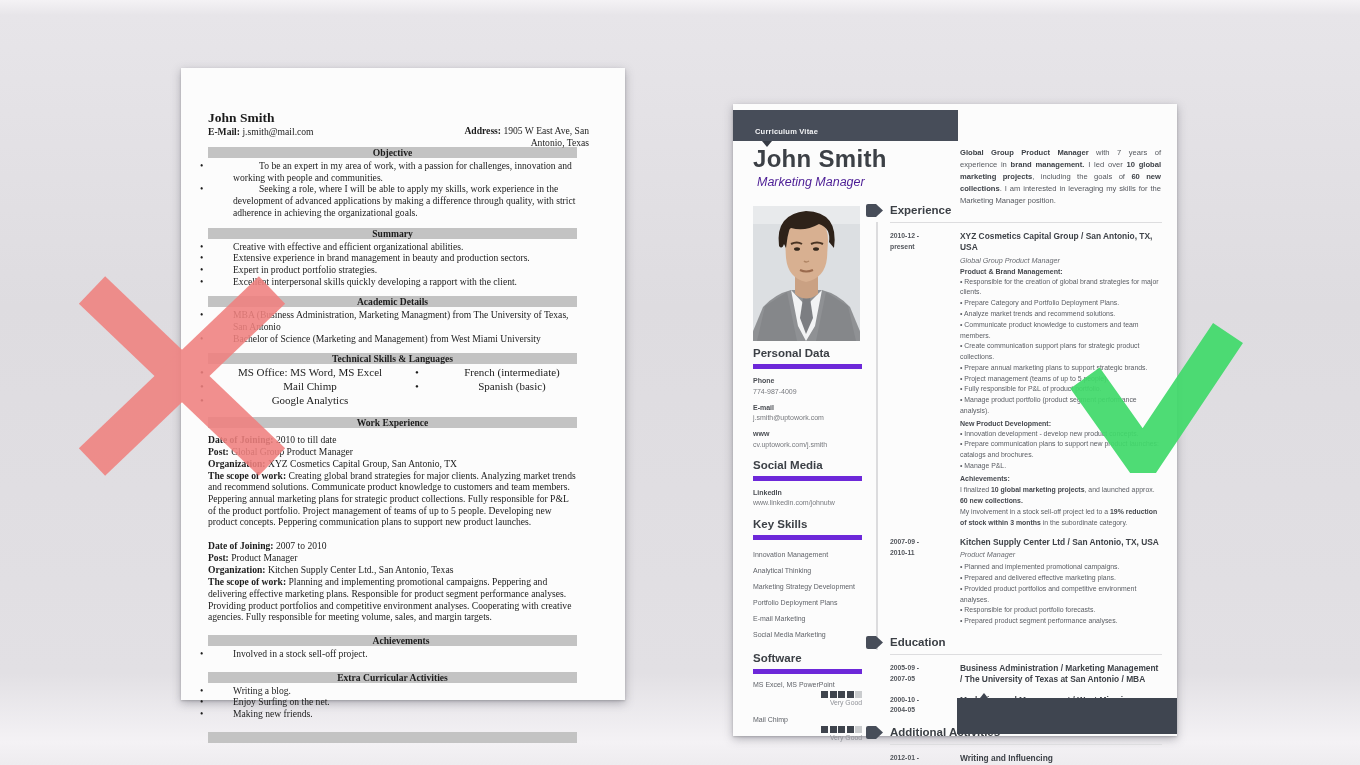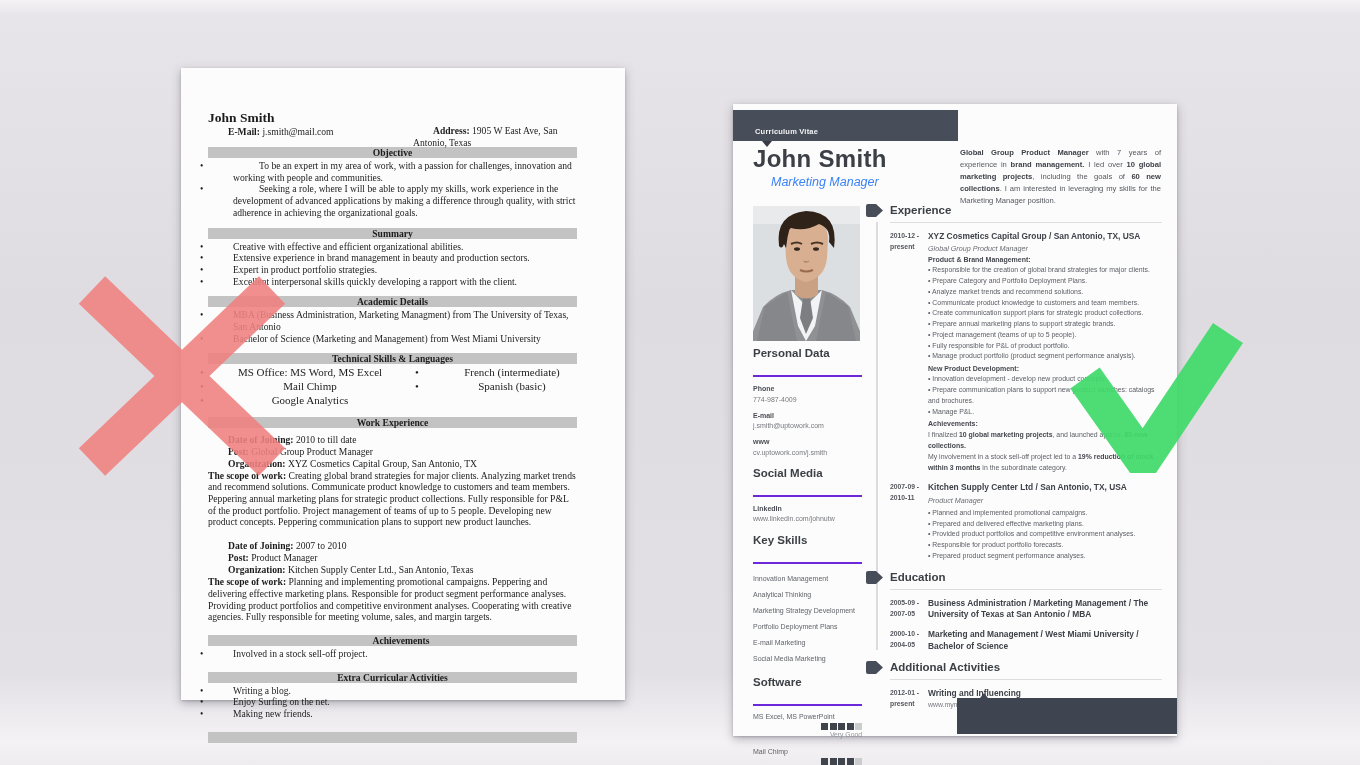--- a/index.html
+++ b/index.html
@@ -12,22 +12,22 @@
   .page { position:absolute; top:68px; width:444px; height:632px; background:#fcfcfc;
     box-shadow:0 3px 9px rgba(70,70,85,.38), 0 1px 2px rgba(0,0,0,.18); }
   .lpage { left:181px; font-family:"Liberation Serif", serif; color:#1c1c1c; }
   .rpage { left:733px; font-family:"Liberation Sans", sans-serif; color:#44474d;margin-top:36px; }
 
   
   .l-inner { padding:42px 48px 0 16px; }
   .l-header { position:relative; padding-left:11px; }
   .l-name { font-size:13.5px; font-weight:bold; }
   .l-line { font-size:9.6px; line-height:1.25; }
-  .l-line b { font-weight:bold;margin-left:20px; }
-  .l-addr { position:absolute; left:216px; top:15px; width:160px; }
+  .l-line b { font-weight:bold; }
+  .l-addr { position:absolute; left:232px; top:15px; width:160px;text-align:right; }
   .sec-bar { background:#c3c3c3; margin:9px 0 2px 11px; text-align:center;
     font-weight:bold; font-size:9.6px; line-height:11px; height:11px; }
   .l-ul { list-style:none; }
   .l-ul li { position:relative; padding-left:36px; font-size:9.6px; line-height:1.22; }
   .l-ul li::before { content:"\2022"; position:absolute; left:3px; font-size:9.6px; }
   .l-ul li.indent { text-indent:26px; }
   .l-ul li.indent::before { text-indent:0; }
   .skills-grid { display:grid; grid-template-columns:1fr 1fr; }
   .sk-cell { position:relative; padding-left:36px; font-size:11px; line-height:1.25;text-align:center; }
   .sk-cell.bull::before { content:"\2022"; position:absolute; left:3px; }
@@ -36,45 +36,45 @@
   .job { margin-top:6px; padding-left:11px; }
   .l-para { font-size:9.6px; line-height:1.22; }
   .empty-bar { height:11px; }
 
   
   .r-banner { position:absolute; left:0; top:6px; width:225px; height:31px; background:#474d59; }
   .r-banner span { position:absolute; left:22px; bottom:5px; color:#f2f3f5; font-size:7.5px; font-weight:bold; letter-spacing:.2px; }
   .r-banner-tip { position:absolute; left:29px; top:37px; width:0; height:0;
     border-left:5px solid transparent; border-right:5px solid transparent; border-top:6px solid #363b45; }
   .r-name { position:absolute; left:20px; top:41px; font-size:24px; font-weight:bold; color:#3c4046; letter-spacing:.3px; }
-  .r-title { position:absolute; left:38px; top:71px; font-size:12.5px; font-style:italic; color:#3b82f6; }
+  .r-title { position:absolute; left:24px; top:71px; font-size:12.5px; font-style:italic; color:#4c1d95; }
   .r-summary { position:absolute; left:227px; top:43px; width:201px; font-size:7.6px; line-height:1.58; color:#55585e; text-align:justify; }
   .r-summary b { color:#3e4248; }
   .r-photo { position:absolute; left:20px; top:102px; width:107px; height:135px; background:#dfe1e3; overflow:hidden; }
 
   .r-sidebar { position:absolute; left:20px; top:243px; width:109px; }
-  .sb-h { font-size:11.5px; font-weight:bold; color:#3c4046; border-bottom:2px solid #6d28d9; padding-bottom:16px; margin-bottom:7px; }
+  .sb-h { font-size:11.5px; font-weight:bold; color:#3c4046; border-bottom:5px solid #6d28d9; padding-bottom:5px; margin-bottom:7px; }
   .sb-sec { margin-bottom:9px; }
   .sb-field { margin-bottom:6px; }
   .sb-label { font-size:7px; font-weight:bold; color:#4a4d53; line-height:1.5; }
   .sb-val { font-size:7px; color:#77797e; line-height:1.45; word-break:break-all; }
   .sb-skill { font-size:7px; color:#606369; padding:4.5px 0; }
   .sw-item { margin-bottom:4px; }
   .sw-name { font-size:7px; color:#606369; margin-bottom:3px; }
   .rating { display:flex; justify-content:flex-end; gap:1.5px; }
   .rating .sq { width:7px; height:7px; background:#caccce; }
   .rating .sq.filled { background:#3f444d; }
   .rating-label { font-size:6.8px; color:#909298; text-align:right; margin-top:1px; }
 
   .r-timeline { position:absolute; left:143px; top:118px; width:1.5px; height:428px; background:#dcdcde; }
   .r-main { position:absolute; left:157px; top:100px; width:272px; }
   .m-h { position:relative; font-size:11.5px; font-weight:bold; color:#3c4046;
     border-bottom:1px solid #dddddf; padding-bottom:6px; margin-bottom:8px; }
   .m-h .marker { position:absolute; left:-24px; top:0; }
-  .entry { display:flex; margin-bottom:9px; }
+  .entry { display:flex; margin-bottom:9px;gap:32px; }
   .dates { width:38px; flex:none; font-size:6.8px; font-weight:bold; color:#53565c; line-height:1.6; }
   .econtent { flex:1; }
   .company { font-size:8.4px; font-weight:bold; color:#3e4248; line-height:1.35; }
   .role { font-size:7.2px; font-style:italic; color:#6a6d73; margin:2px 0 3px; }
   .subh { font-size:7px; font-weight:bold; color:#45484e; margin:3px 0 2px; }
   .bl { list-style:none; }
   .bl li { font-size:6.9px; color:#5a5d63; line-height:1.56; }
   .bl li::before { content:"\2022  "; }
   .ach { font-size:6.9px; color:#5a5d63; line-height:1.6; }
   .ach b { color:#44474d; }

